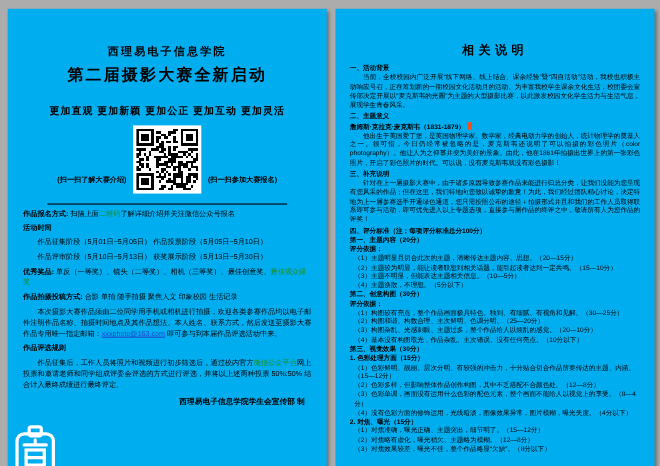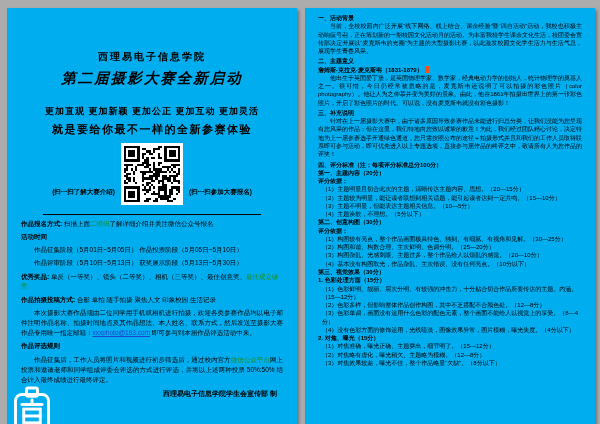--- a/index.html
+++ b/index.html
@@ -4,23 +4,23 @@
 <style>
   html,body{margin:0;padding:0;background:#ACACAC;}
   *{box-sizing:border-box;}
   .canvas{position:relative;width:600px;height:424px;background:#ACACAC;overflow:hidden;
           font-family:"Liberation Sans","DejaVu Sans",sans-serif;color:#000;}
   .page{position:absolute;top:8px;width:290px;height:416px;background:#00AEF0;
         box-shadow:2px 2px 3px rgba(0,0,0,0.35);overflow:hidden;}
   .page.left{left:7px;padding:0 14px;}
   .page.right{left:305px;padding:0 13px;}
   
-  .school{margin-top:42px;text-align:center;font-size:10px;font-weight:900;letter-spacing:2px;}
+  .school{margin-top:32px;text-align:center;font-size:10px;font-weight:900;letter-spacing:2px;}
   .bigtitle{margin-top:5px;text-align:center;font-size:26px;font-weight:900;letter-spacing:2px;line-height:1.1;}
-  .subtitle{margin-top:5px;text-align:center;font-size:14.5px;font-weight:900;letter-spacing:2px;font-style:italic;}
+  .subtitle{margin-top:5px;text-align:center;font-size:14.5px;font-weight:900;letter-spacing:2px;}
   .slogan1{margin-top:17px;text-align:center;font-size:9px;font-weight:900;letter-spacing:1px;}
   .slogan2{margin-top:4px;text-align:center;font-size:11px;font-weight:900;letter-spacing:1.5px;}
   .qrrow{margin-top:6px;display:flex;align-items:flex-end;justify-content:center;gap:6px;}
   .qrcaption{font-size:6.5px;font-weight:bold;white-space:nowrap;margin-bottom:8px;}
   .qrbox{background:#fff;padding:3px;line-height:0;}
   .qrbox svg{width:56px;height:56px;}
   .divider{margin:9px auto 0 auto;width:218px;border:none;border-top:1.6px solid #000;}
   .body-line{font-size:6.5px;line-height:1.5;margin-top:3.5px;}
   .body-line b{font-weight:900;}
   .indented{padding-left:13px;}
@@ -41,21 +41,20 @@
 </style>
 </head>
 <body>
 
 <div class="canvas">
 
   <div class="page left">
     <div class="school">西理易电子信息学院</div>
     <div class="subtitle">第二届摄影大赛全新启动</div>
     <div class="slogan1">更加直观 更加新颖 更加公正 更加互动 更加灵活</div>
-    <div class="slogan2">就是要给你最不一样的全新参赛体验</div>
 
     <div class="qrrow">
       <span class="qrcaption">(扫一扫了解大赛介绍)</span>
       <span class="qrbox"><svg id="qr" viewBox="0 0 25 25" shape-rendering="crispEdges">
             <rect x="0" y="0" width="25" height="25" fill="#fff"></rect>
             <rect x="15" y="0" width="1" height="1" fill="#000"></rect>
             <rect x="16" y="0" width="1" height="1" fill="#000"></rect>
             <rect x="8" y="1" width="1" height="1" fill="#000"></rect>
             <rect x="9" y="1" width="1" height="1" fill="#000"></rect>
             <rect x="13" y="1" width="1" height="1" fill="#000"></rect>
@@ -295,20 +294,21 @@
       <span>本次摄影大赛作品须由二位同学用手机或相机进行拍摄，欢迎各类参赛作品均以电子邮件注明作品名称、拍摄时间地点及其作品想法、本人姓名、联系方式，然后发送至摄影大赛作品专用唯一指定邮箱：</span><a class="maillink" href="#">xxxphoto@163.com</a><span> 即可参与到本届作品评选活动中来。</span>
     </div>
     <div class="body-line"><b>作品评选规则</b></div>
     <div class="para">
       <span>作品征集后，工作人员将照片和视频进行初步筛选后，通过校内官方</span><span class="green">微信公众平台</span><span>网上投票和邀请老师和同学组成评委会评选的方式进行评选，并将以上述两种投票 50%:50% 结合计入最终成绩进行最终评定。</span>
     </div>
     <div class="footer-line">西理易电子信息学院学生会宣传部 制</div>
   </div>
 
   <div class="page right">
+    <div class="rtitle">相关说明</div>
     <div class="rbody" id="rbody">
         <div class="blk-heading">一、活动背景</div>
         <div class="blk-para">当前，全校校园内广泛开展“线下网络、线上结合、课余经验”暨“四自活动”活动，我校也积极主动响应号召，正在筹划新的一期校园文化活动月的活动。为丰富我校学生课余文化生活，校团委会宣传部决定开展以“麦克斯韦的光圈”为主题的大型摄影比赛，以此激发校园文化学生活力与生活气息，展现学生青春风采。</div>
         <div class="blk-heading">二、主题意义</div>
         <div class="blk-subheading">詹姆斯·克拉克·麦克斯韦（1831-1879）<span class="marker" style="background: rgb(242, 81, 27);"></span></div>
         <div class="blk-para">他出生于英国爱丁堡，是英国物理学家、数学家，经典电动力学的创始人，统计物理学的奠基人之一。很可惜，今日仍经常被忽略的是，麦克斯韦还说明了可以拍摄的彩色照片（color photography）。他让人为之仰慕并变为美好的景象。由此，他在1861年拍摄出世界上的第一张彩色照片，开启了彩色照片的时代。可以说，没有麦克斯韦就没有彩色摄影！</div>
         <div class="blk-heading">三、补充说明</div>
         <div class="blk-para">针对在上一届摄影大赛中，由于诸多原因导致参赛作品未能进行归总分类，让我们没能为您呈现有您风采的作品；但在这里，我们特地向您致以诚挚的歉意！为此，我们经过团队精心讨论，决定特地为上一届参赛选手开通绿色通道，您只需按照公布的途径＋拍摄形式并且和我们的工作人员取得联系即可参与活动，即可优先进入以上专题选项，直接参与届作品的终评之中，敬请所有人为您作品的评奖！</div>
         <div class="blk-heading">四、评分标准（注：每项评分标准总分100分）</div>
         <div class="blk-line">第一、主题内容（20分）</div>

